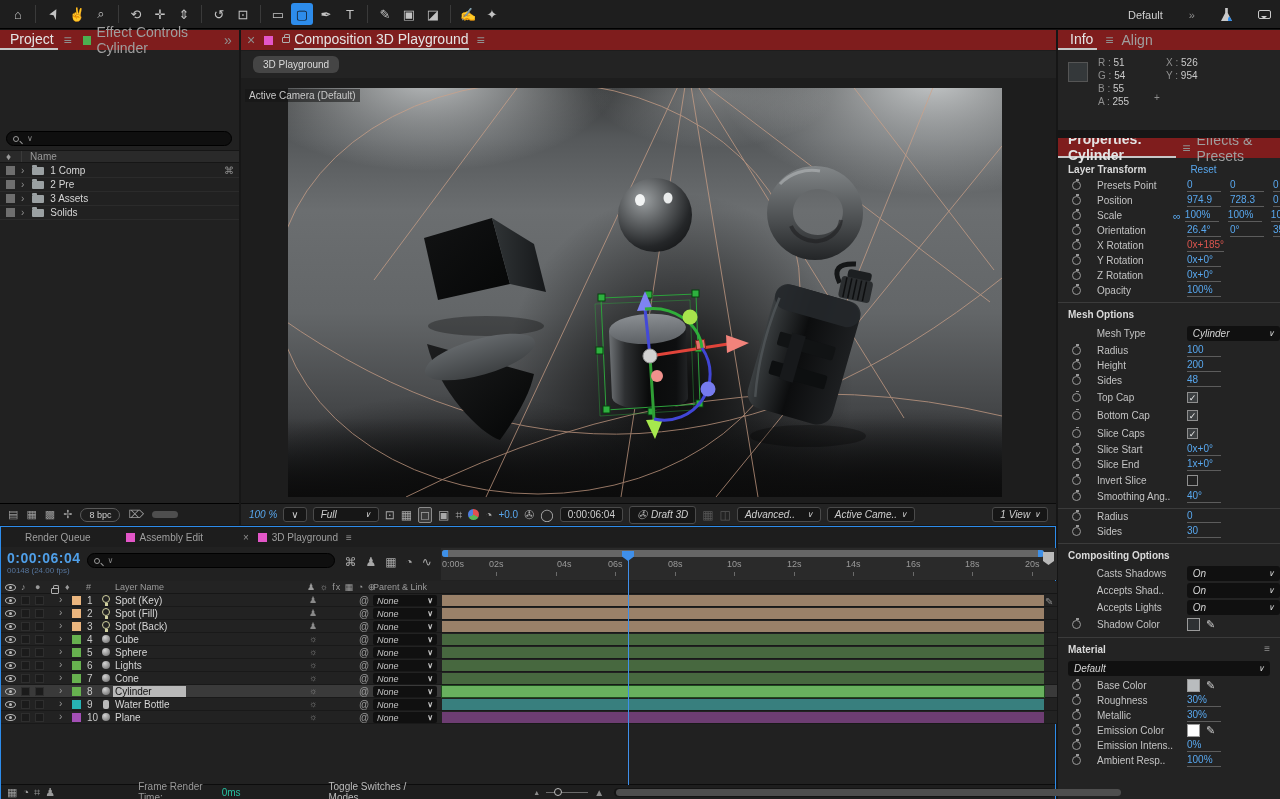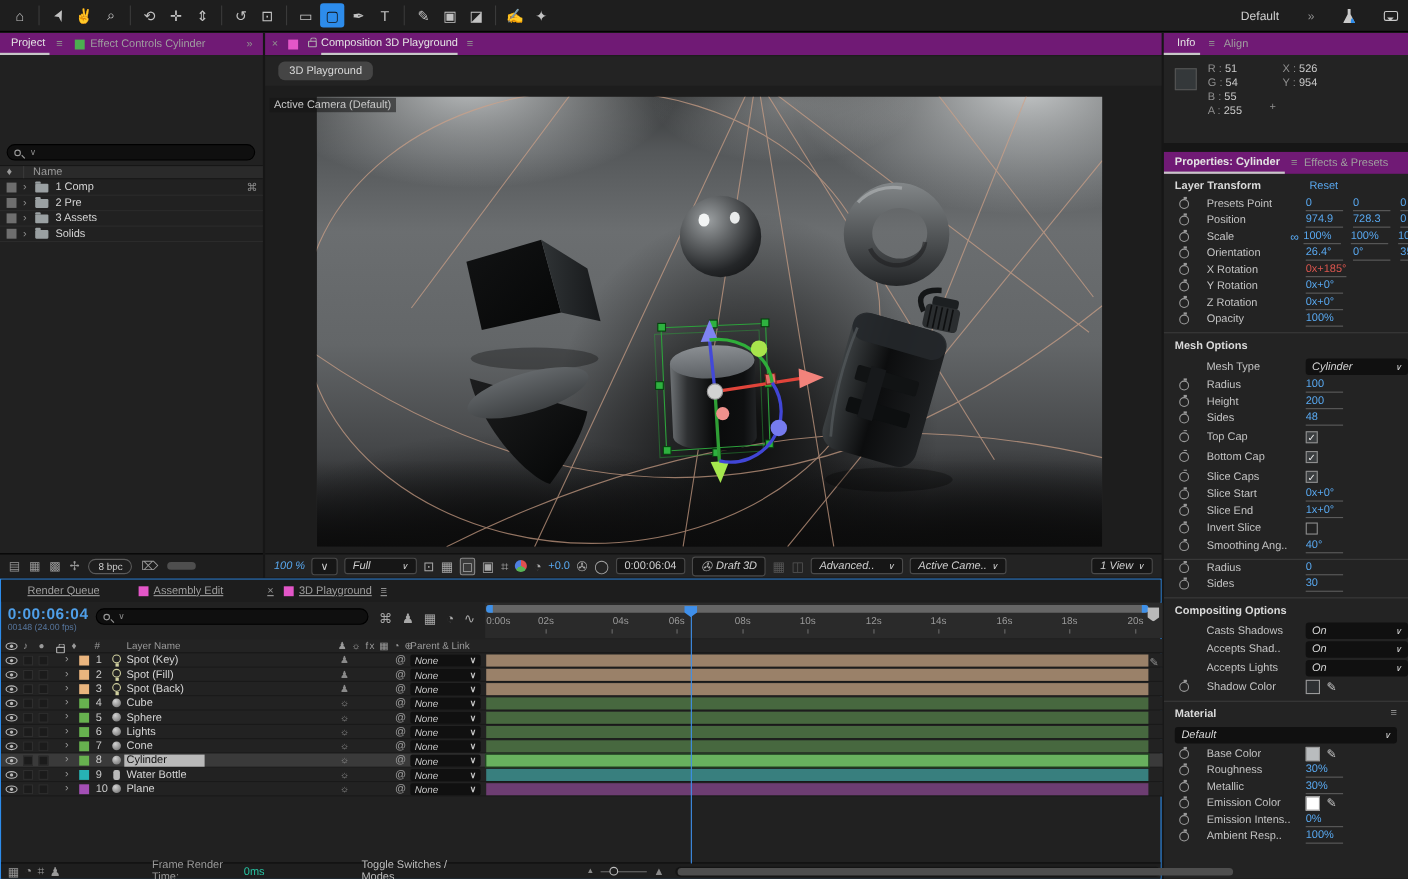--- a/index.html
+++ b/index.html
@@ -14,21 +14,21 @@
   .tool{width:22px;height:22px;display:flex;align-items:center;justify-content:center;color:#c3c3c3;font-size:13px;border-radius:3px;margin:0 1px;}
   .tool.active{background:#2d8ceb;color:#101010;}
   .tool .rot{display:inline-block;transform:rotate(-65deg);}
   #ws{position:absolute;left:1128px;top:0;height:29px;display:flex;align-items:center;gap:26px;color:#cfcfcf;font-size:11px;}
   .flask{width:11px;height:13px;background:#c9c9c9;clip-path:polygon(38% 0,62% 0,62% 38%,100% 100%,0 100%,38% 38%);position:relative;}
   .flaskdot{position:absolute;right:-3px;bottom:-2px;width:7px;height:7px;border-radius:50%;background:#2d8ceb;}
   .bubble{width:13px;height:9px;border:1.5px solid #c9c9c9;border-radius:2px;position:relative;}
   .bubble::after{content:"";position:absolute;left:2px;bottom:-4px;border:3px solid transparent;border-top-color:#c9c9c9;}
   
   #project{left:0;top:30px;width:239px;height:495px;background:#212121;}
-  .tabrow{height:20px;background:#701a75;display:flex;align-items:center;font-size:10px;color:#9f9f9f;}
+  .tabrow{height:20px;background:#7f1d1d;display:flex;align-items:center;font-size:14px;color:#9f9f9f;}
   .tabrow .act{color:#e4e4e4;border-bottom:2px solid #c7c7c7;height:20px;display:flex;align-items:center;}
   .gsq{width:9px;height:9px;background:#4caf50;display:inline-block;margin:0 5px;}
   .psq{width:9px;height:9px;background:#e356c8;display:inline-block;margin:0 5px;}
   .search{background:#0f0f0f;border:1px solid #000;border-radius:8px;height:15px;display:flex;align-items:center;padding:0 6px;color:#8a8a8a;}
   .mag{width:6px;height:6px;border:1.4px solid #9a9a9a;border-radius:50%;position:relative;display:inline-block;}
   .mag::after{content:"";position:absolute;left:5px;top:5px;width:4px;height:1.4px;background:#9a9a9a;transform:rotate(45deg);}
   .prj-row{position:absolute;left:0;width:239px;height:14px;display:flex;align-items:center;border-bottom:1px solid #2b2b2b;color:#d6d6d6;}
   .prj-chip{width:9px;height:9px;background:#6e6e6e;margin:0 6px 0 6px;}
   .folder{width:12px;height:8px;background:#9aa0a2;border-radius:1px;position:relative;margin-right:6px;}
   .folder::before{content:"";position:absolute;left:0;top:-2px;width:5px;height:2px;background:#9aa0a2;border-radius:1px 1px 0 0;}
@@ -63,21 +63,21 @@
   .pv{min-width:34px;margin-right:9px;color:#58a7ee;border-bottom:1px solid #5c5c5c;line-height:12px;white-space:nowrap;}
   .pv.red{color:#d9554e;}
   .chk{width:11px;height:11px;border:1px solid #8f8f8f;background:#3c3f41;color:#ececec;font-size:9px;line-height:10px;text-align:center;}
   .chk.off{background:#222;color:transparent;}
   .dd{height:15px;background:#101010;border-radius:3px;display:flex;align-items:center;justify-content:space-between;padding:0 6px;color:#d6d6d6;}
   .swatch{width:13px;height:13px;border:1px solid #9a9a9a;}
   .eyed{color:#c9c9c9;font-size:11px;margin-left:6px;}
   .linkic{color:#58a7ee;font-size:11px;margin-right:4px;margin-left:-14px;width:10px;}
   
   #timeline{left:0;top:526px;width:1056px;height:273px;background:#212121;border:1px solid #2d8ceb;}
-  #ttabs{height:20px;background:#1d1d1d;display:flex;align-items:center;color:#9f9f9f;text-decoration:underline;}
+  #ttabs{height:20px;background:#1d1d1d;display:flex;align-items:center;color:#9f9f9f;}
   #ttool{position:absolute;left:0;top:21px;width:439px;height:32px;display:flex;align-items:flex-start;}
   .bigtime{color:#4f9fe8;font-size:14px;font-weight:bold;letter-spacing:.5px;}
   .fps{color:#56759c;font-size:8px;}
   #ruler{position:absolute;left:440px;top:21px;width:616px;height:32px;background:#2a2a2a;overflow:hidden;}
   .wabar{position:absolute;left:1px;top:2px;width:602px;height:7px;background:#666;border-radius:3px;}
   .wabar::before,.wabar::after{content:"";position:absolute;top:0;width:6px;height:7px;background:#3e90e8;}
   .wabar::before{left:0;border-radius:3px 0 0 3px;}
   .wabar::after{right:0;border-radius:0 3px 3px 0;}
   .tick{position:absolute;top:11px;width:30px;color:#9a9a9a;font-size:9px;}
   .tickm{position:absolute;top:24px;width:1px;height:4px;background:#6a6a6a;}

